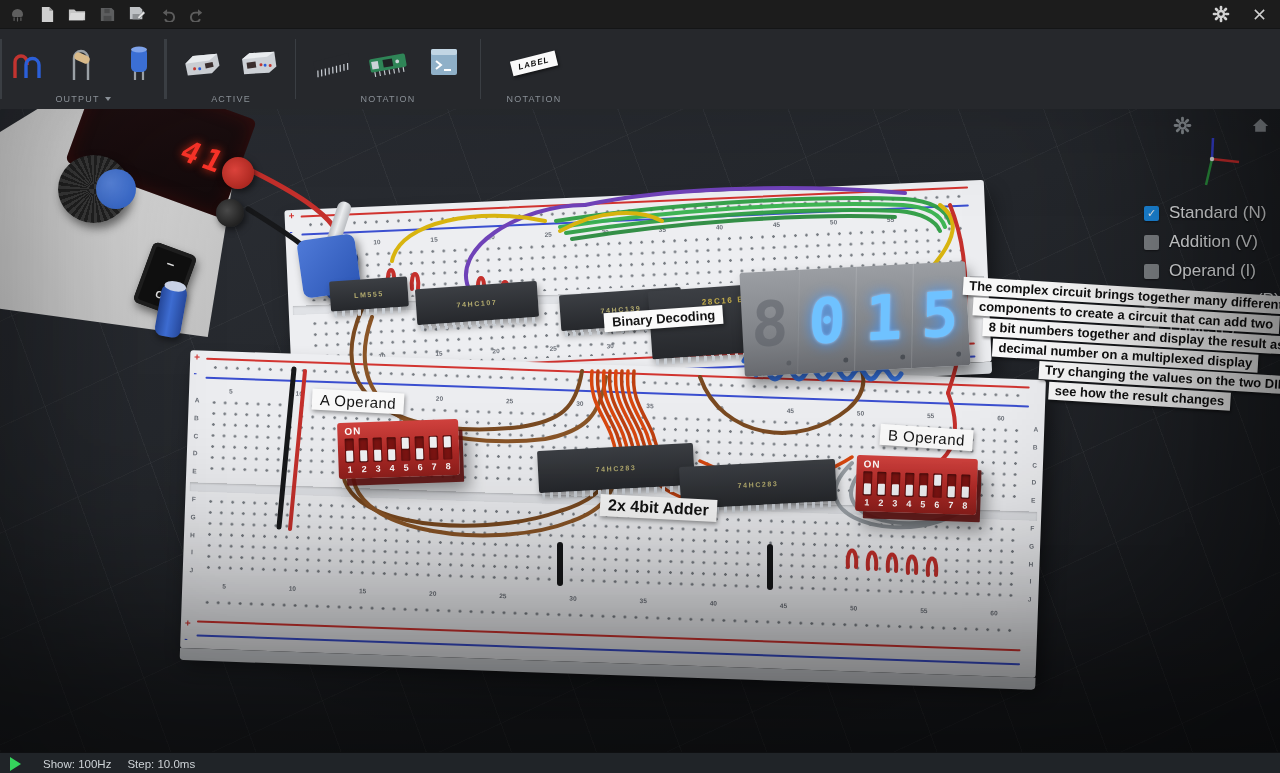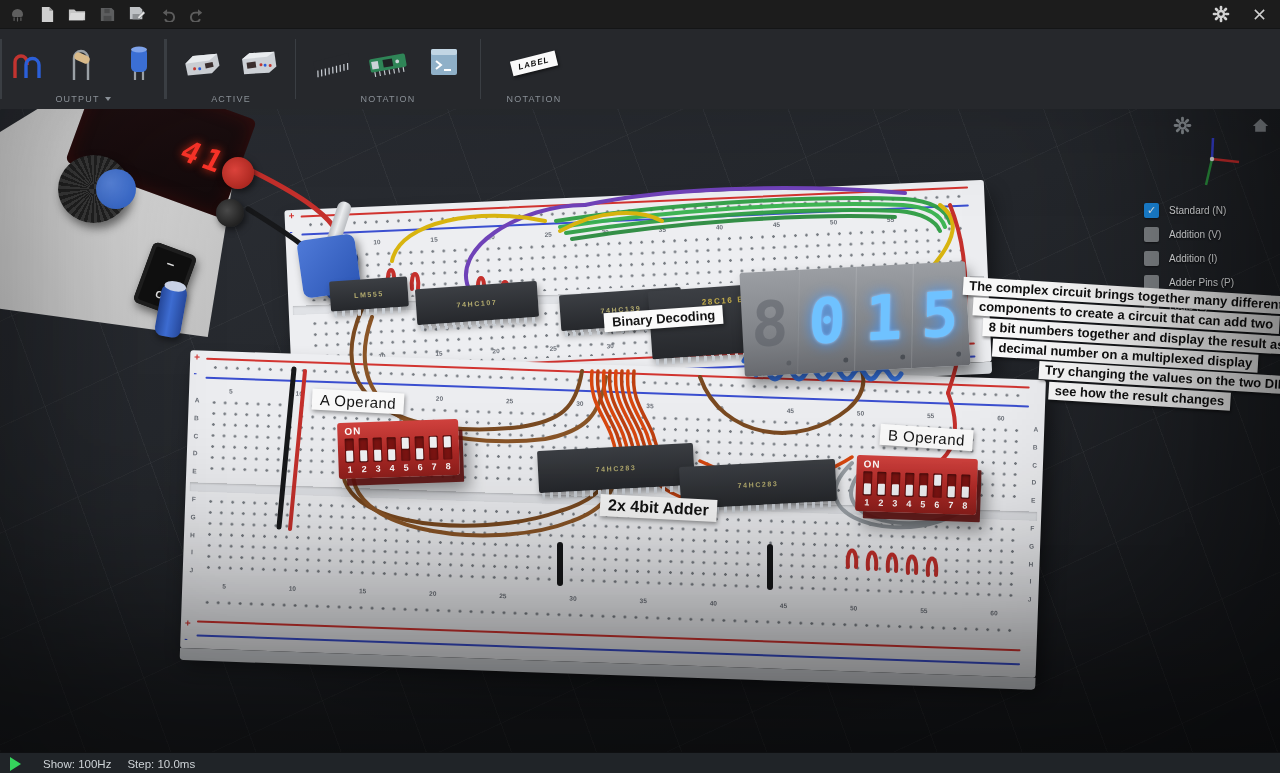--- a/index.html
+++ b/index.html
@@ -109,21 +109,21 @@
     background:linear-gradient(90deg,#b9bcc0,#eceef0 45%,#b9bcc0);}
   .pot-body{position:absolute;width:58px;height:58px;border-radius:8px;z-index:4;
     background:linear-gradient(135deg,#4f7ad8,#2b55b4);box-shadow:3px 5px 8px rgba(0,0,0,.45);}
   
   .cb-panel{position:absolute;right:14px;top:94px;display:flex;flex-direction:column;gap:9px;z-index:7;}
   .cb-row{display:flex;align-items:center;gap:10px;width:122px;}
   .cb-box{width:15px;height:15px;border-radius:2px;background:#84888c;flex:0 0 auto;
     box-shadow:0 1px 2px rgba(0,0,0,.45);display:flex;align-items:center;justify-content:center;
     font-size:11px;color:#fff;font-weight:700;}
   .cb-box.checked{background:#1d8fe8;}
-  .cb-label{font-size:10px;color:#f0f2f4;text-shadow:0 1px 2px rgba(0,0,0,.85);white-space:nowrap;}
+  .cb-label{font-size:17px;color:#f0f2f4;text-shadow:0 1px 2px rgba(0,0,0,.85);white-space:nowrap;}
   .ann{position:absolute;transform:rotate(3.5deg);z-index:8;}
   .ann-line{background:#fafafa;color:#101010;font-weight:700;font-size:13px;line-height:16px;
     padding:1px 6px;margin-bottom:2px;width:max-content;box-shadow:1px 2px 3px rgba(0,0,0,.45);}
   .ann .ann-line:nth-child(2){margin-left:11px;}
   .ann .ann-line:nth-child(3){margin-left:22px;}
   .ann .ann-line:nth-child(4){margin-left:33px;}
   .view-btns{position:absolute;z-index:10;}
   
   .statusbar{height:22px;background:#202428;border-top:1px solid #0e0f11;display:flex;align-items:center;
     gap:16px;padding:0 10px;}
@@ -662,21 +662,21 @@
       <div class="cb-row">
         <span class="cb-box checked">✓</span>
         <span class="cb-label">Standard (N)</span>
       </div>
       <div class="cb-row">
         <span class="cb-box"></span>
         <span class="cb-label">Addition (V)</span>
       </div>
       <div class="cb-row">
         <span class="cb-box"></span>
-        <span class="cb-label">Addition (I)</span>
+        <span class="cb-label">Operand (I)</span>
       </div>
       <div class="cb-row">
         <span class="cb-box"></span>
         <span class="cb-label">Adder Pins (P)</span>
       </div>
       <div class="cb-row">
         <span class="cb-box"></span>
         <span class="cb-label">Logic (L)</span>
       </div>
     </div>

